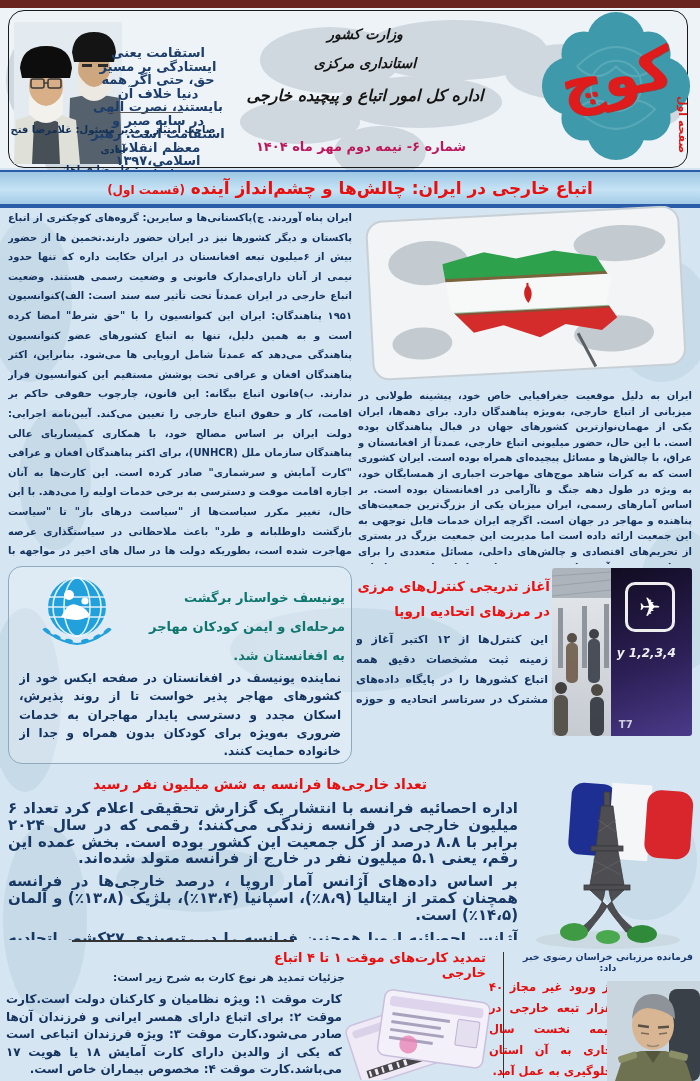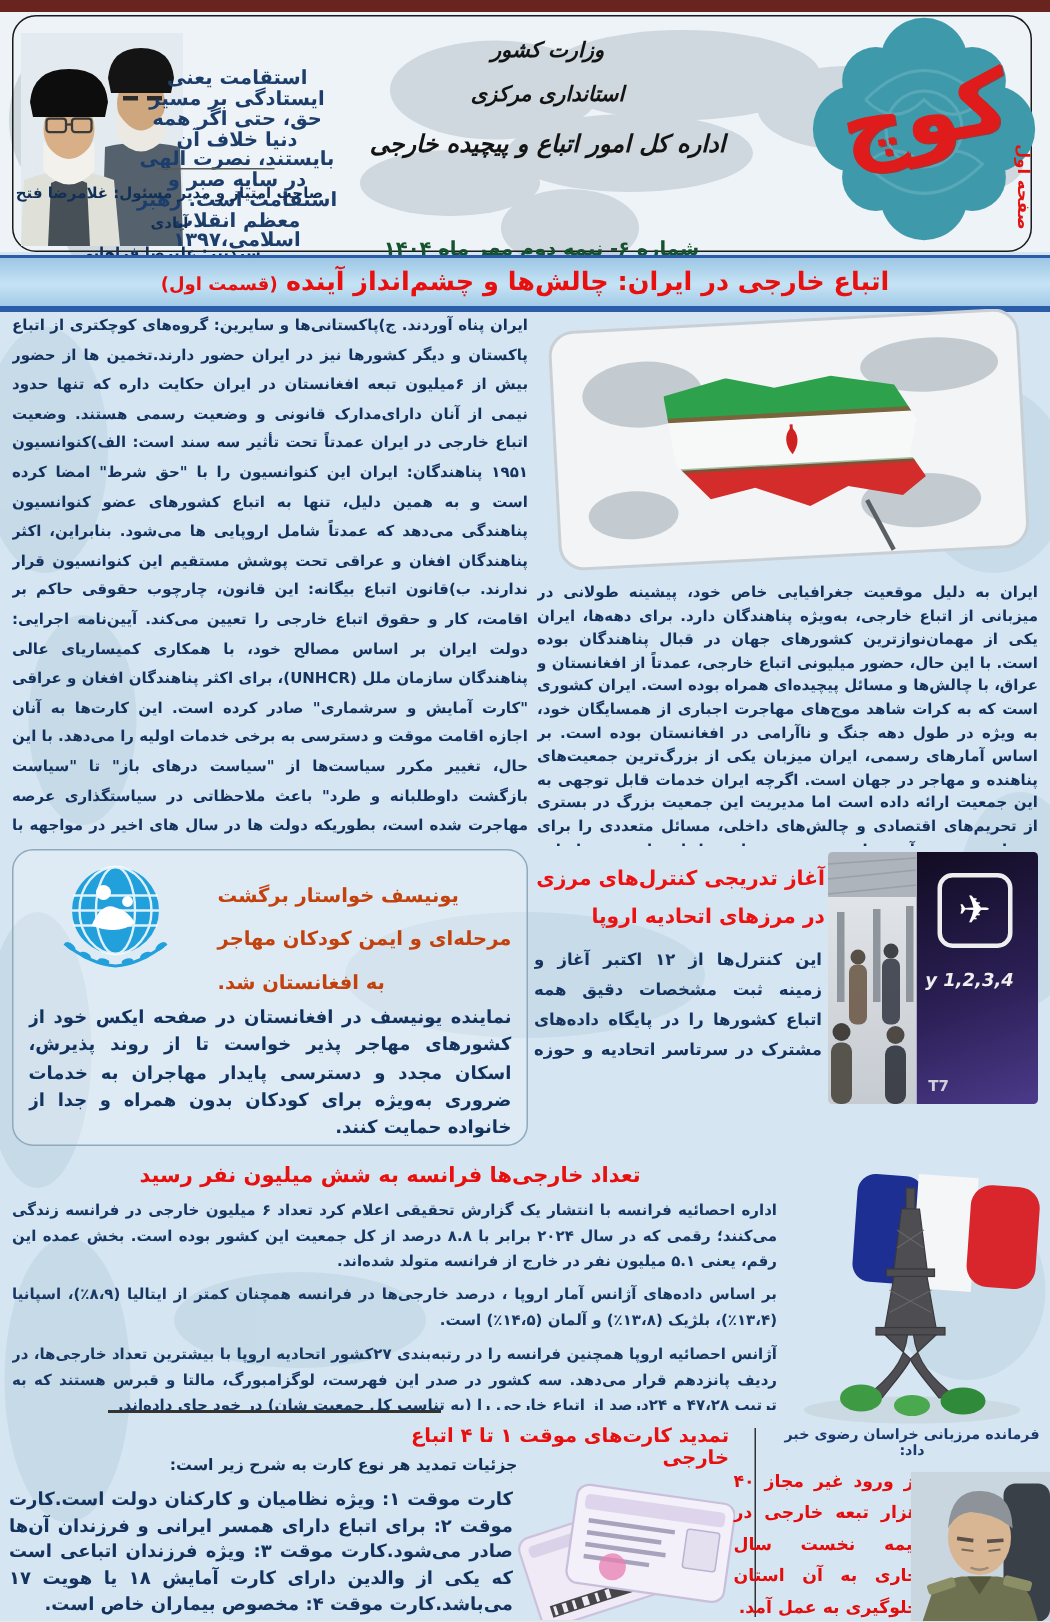--- a/index.html
+++ b/index.html
@@ -11,21 +11,21 @@
   .top-bar{position:absolute;left:0;top:0;width:700px;height:8px;background:#6a2420;z-index:4;}
   .header-frame{left:8px;top:10px;width:678px;height:156px;border:1.5px solid #1b1b1b;border-radius:16px;z-index:2;}
   .portraits{left:14px;top:22px;width:108px;height:142px;}
   .quote{left:90px;top:46px;width:136px;font-size:13px;line-height:13.5px;text-align:center;color:#1d3e6b;}
   .quote-divider{left:105px;top:112px;width:78px;border-top:1px solid #5a5a5a;}
   .publisher{left:6px;top:120px;width:214px;font-size:10px;line-height:20px;text-align:center;color:#122f56;}
   .org{left:240px;width:250px;text-align:center;color:#141414;font-style:italic;}
   .org1{top:26px;font-size:14px;}
   .org2{top:55px;font-size:14px;}
   .org3{top:86px;font-size:16px;}
-  .issue{left:252px;top:139px;width:218px;text-align:center;color:#14532d;font-size:13px;margin-top:20px;}
+  .issue{left:252px;top:139px;width:218px;text-align:center;color:#be185d;font-size:13px;}
   .medallion{left:538px;top:8px;width:156px;height:156px;z-index:3;}
   .medallion .logo-word{position:absolute;left:0;top:34px;width:156px;text-align:center;
       font-size:58px;color:#e01b1b;transform:rotate(-10deg);text-shadow:1px 1px 0 #a33;}
   .page-label{left:652px;top:118px;width:60px;text-align:center;color:#e11414;font-size:11px;
       transform:rotate(90deg);z-index:3;}
   .banner{left:0;top:170px;width:700px;height:32px;z-index:2;
       background:linear-gradient(#9cc6e4,#c6e3f5 55%,#a3cbe7);
       border-top:2px solid #2a5ca8;border-bottom:4px solid #2a5ca8;
       text-align:center;line-height:32px;color:#e80f0f;}
   .banner .main-h{font-size:17px;}
@@ -33,38 +33,38 @@
   .col-left{left:8px;top:208px;width:344px;height:354px;font-size:10px;line-height:19.6px;
       text-align:justify;overflow:hidden;color:#14325e;}
   .col-right{left:358px;top:388px;width:334px;height:176px;font-size:10px;line-height:15.6px;
       text-align:justify;overflow:hidden;color:#14325e;}
   .iran-img{left:360px;top:206px;width:332px;height:178px;}
   .unicef-box{left:8px;top:566px;width:342px;height:196px;border:1.5px solid #8fa9bd;border-radius:14px;
       background:rgba(255,255,255,.22);}
   .unicef-logo{position:absolute;left:6px;top:4px;width:124px;height:78px;}
   .unicef-word{position:absolute;left:2px;top:70px;width:132px;text-align:center;color:#21a0dc;
       font-size:27px;font-weight:normal;letter-spacing:1px;direction:ltr;}
-  .unicef-headline{position:absolute;right:6px;top:16px;width:200px;color:#c2410c;font-size:13px;
-      line-height:29px;text-align:left;}
+  .unicef-headline{position:absolute;right:6px;top:16px;width:200px;color:#0f766e;font-size:13px;
+      line-height:29px;text-align:right;}
   .unicef-body{position:absolute;right:10px;top:102px;width:322px;height:90px;font-size:12px;
       line-height:18.3px;text-align:justify;overflow:hidden;color:#13335f;}
   .eu-headline{left:356px;top:574px;width:194px;color:#ee1111;font-size:13.5px;line-height:25px;text-align:right;}
   .eu-body{left:356px;top:630px;width:192px;height:82px;font-size:11px;line-height:20px;
       text-align:justify;overflow:hidden;color:#14335f;}
   .airport-img{left:552px;top:568px;width:140px;height:168px;border-radius:3px;overflow:hidden;display:flex;}
   .airport-left{width:58%;height:100%;background:linear-gradient(160deg,#120c22,#2b1f55 55%,#4b3a8a);
       position:relative;color:#fff;}
   .airport-sign-box{position:absolute;left:14px;top:14px;width:44px;height:44px;border:3px solid #eee;
       border-radius:10px;text-align:center;line-height:44px;font-size:26px;color:#fff;}
   .airport-sign-text{position:absolute;left:6px;top:78px;width:70px;font-size:12px;color:#efefef;
       direction:ltr;text-align:left;font-style:italic;}
   .airport-sign-t7{position:absolute;left:8px;bottom:6px;font-size:10px;color:#cfcfe0;direction:ltr;}
   .airport-right{width:42%;height:100%;background:linear-gradient(#e6e9ed,#c6cbd1);position:relative;}
   .france-headline{left:30px;top:776px;width:460px;text-align:center;color:#e80f0f;font-size:14px;}
-  .france-body{left:8px;top:800px;width:510px;height:140px;overflow:hidden;font-size:10px;
+  .france-body{left:8px;top:800px;width:510px;height:140px;overflow:hidden;font-size:15px;
       line-height:16.8px;text-align:justify;color:#183864;}
   .france-body p{margin:0 0 6px 0;}
   .eiffel-img{left:520px;top:780px;width:176px;height:172px;}
   .h-divider{left:72px;top:940px;width:222px;border-top:2px solid #333;}
   .v-divider{left:503px;top:952px;height:126px;border-left:1.5px solid #333;}
   .cards-headline{left:228px;top:950px;width:258px;text-align:right;color:#e80f0f;font-size:13px;}
   .cards-subhead{left:105px;top:971px;width:248px;text-align:center;color:#122f56;font-size:10.5px;}
   .cards-body{left:6px;top:991px;width:336px;height:88px;overflow:hidden;font-size:12px;
       line-height:17.5px;text-align:justify;color:#14325e;}
   .cards-img{left:344px;top:984px;width:146px;height:96px;}

